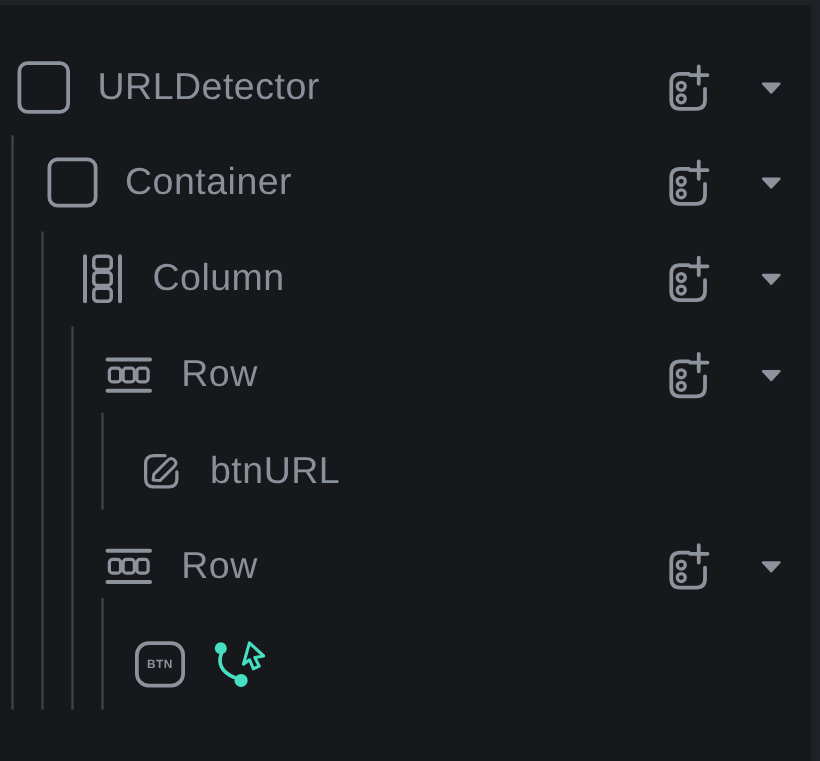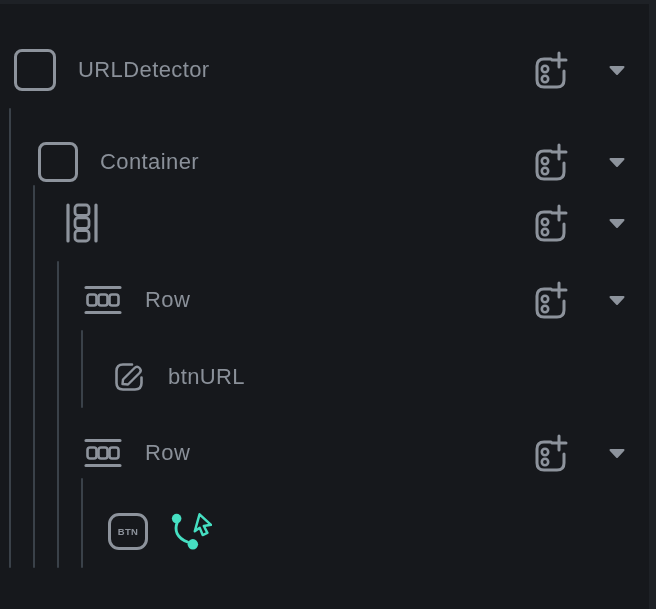--- a/index.html
+++ b/index.html
@@ -15,21 +15,21 @@
 
   .guide{position:absolute;width:2px;border-radius:1px;background:#3a4149;}
 
   .row{
     position:absolute;left:0;right:0;height:44px;
     display:flex;align-items:center;
     color:#8d939c;
   }
   .lbl{
     margin-left:22px;
-    font-size:22px;letter-spacing:.4px;
+    font-size:30px;letter-spacing:.4px;
     color:#8a9099;white-space:nowrap;
   }
   .ic{display:inline-flex;align-items:center;justify-content:center;flex:0 0 auto;}
   .sq{display:inline-block;border:3.5px solid #8d939c;border-radius:8px;box-sizing:border-box;}
 
   .btn-ic{
     width:40px;height:37px;box-sizing:border-box;
     border:3.5px solid #8d939c;border-radius:11px;
     display:inline-flex;align-items:center;justify-content:center;
   }
@@ -78,21 +78,21 @@
         </svg>
       </button>
       <button class="icon-btn chev-btn">
         <svg width="18" height="11" viewBox="0 0 18 11">
           <path d="M2.5 2 L15.5 2 L9 9 Z" fill="currentColor" stroke="currentColor" stroke-width="2" stroke-linejoin="round"></path>
         </svg>
       </button>
     </span>
   </div>
 
-  <div class="row" style="top:140px">
+  <div class="row" style="top:124px">
     <span class="ic" style="margin-left:38px">
       <span class="sq" style="width:40px;height:40px"></span>
     </span>
     <span class="lbl">Container</span>
     <span class="row-actions">
       <button class="icon-btn">
         <svg width="38" height="40" viewBox="0 0 38 40">
           <path d="M20 9 H13 Q6 9 6 16 V30 Q6 37 13 37 H26 Q33 37 33 30 V21" fill="none" stroke="currentColor" stroke-width="3" stroke-linecap="round"></path>
           <circle cx="14" cy="19" r="3.2" fill="none" stroke="currentColor" stroke-width="2.6"></circle>
           <circle cx="14" cy="29" r="3.2" fill="none" stroke="currentColor" stroke-width="2.6"></circle>
@@ -109,20 +109,21 @@
 
   <div class="row" style="top:201px">
     <span class="ic" style="margin-left:64px">
       <svg width="36" height="44" viewBox="0 0 36 44">
         <path d="M4 4 V40 M32 4 V40" fill="none" stroke="currentColor" stroke-width="3.2" stroke-linecap="round"></path>
         <rect x="11" y="4" width="14" height="10.5" rx="3" fill="none" stroke="currentColor" stroke-width="2.8"></rect>
         <rect x="11" y="16.8" width="14" height="10.5" rx="3" fill="none" stroke="currentColor" stroke-width="2.8"></rect>
         <rect x="11" y="29.5" width="14" height="10.5" rx="3" fill="none" stroke="currentColor" stroke-width="2.8"></rect>
       </svg>
     </span>
+    <span class="lbl">Column</span>
     <span class="row-actions">
       <button class="icon-btn">
         <svg width="38" height="40" viewBox="0 0 38 40">
           <path d="M20 9 H13 Q6 9 6 16 V30 Q6 37 13 37 H26 Q33 37 33 30 V21" fill="none" stroke="currentColor" stroke-width="3" stroke-linecap="round"></path>
           <circle cx="14" cy="19" r="3.2" fill="none" stroke="currentColor" stroke-width="2.6"></circle>
           <circle cx="14" cy="29" r="3.2" fill="none" stroke="currentColor" stroke-width="2.6"></circle>
           <path d="M21 10 H35 M28 3 V17" fill="none" stroke="currentColor" stroke-width="3" stroke-linecap="round"></path>
         </svg>
       </button>
       <button class="icon-btn chev-btn">

